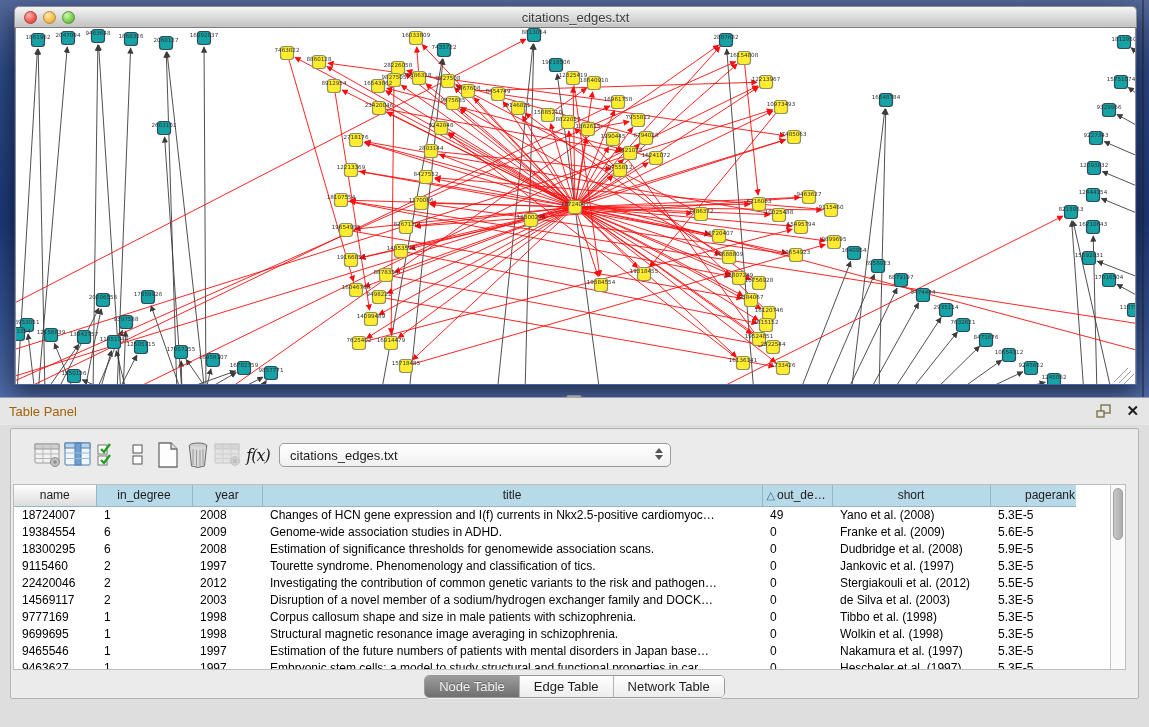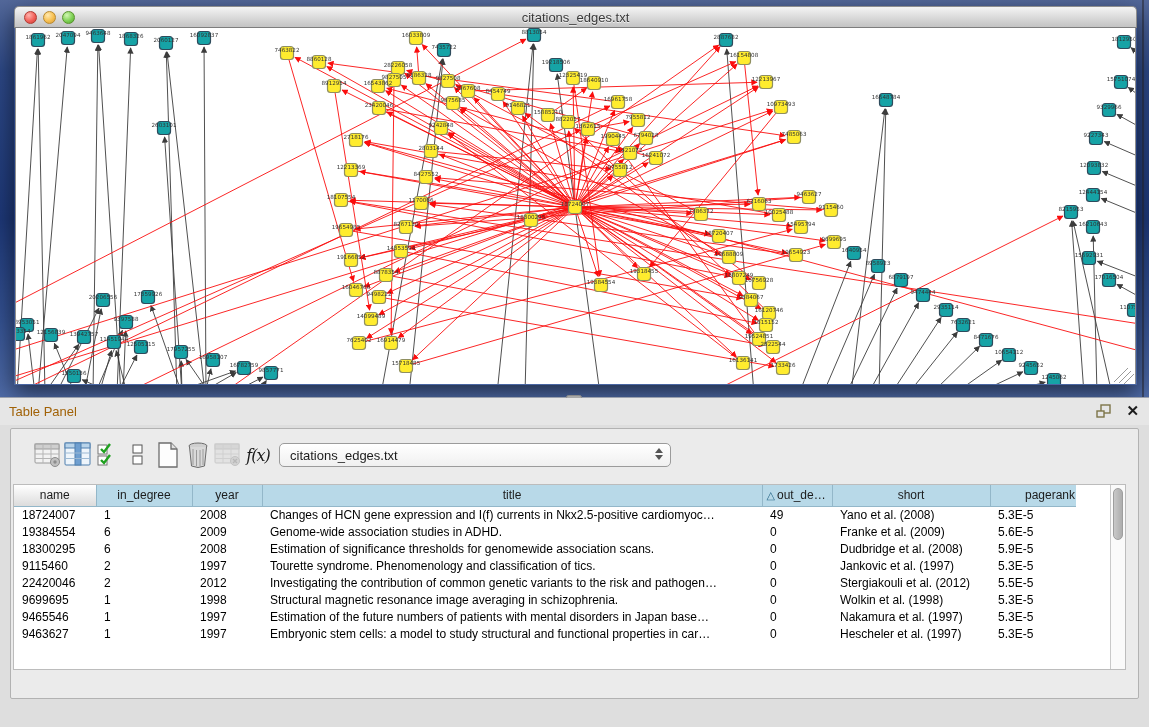--- a/index.html
+++ b/index.html
@@ -649,20 +649,38 @@
               <tr>
                 <td class="c-name">22420046</td>
                 <td class="c-in">2</td>
                 <td class="c-year">2012</td>
                 <td class="c-title">Investigating the contribution of common genetic variants to the risk and pathogen…</td>
                 <td class="c-out">0</td>
                 <td class="c-short">Stergiakouli et al. (2012)</td>
                 <td class="c-page">5.5E-5</td>
               </tr>
               <tr>
+                <td class="c-name">14569117</td>
+                <td class="c-in">2</td>
+                <td class="c-year">2003</td>
+                <td class="c-title">Disruption of a novel member of a sodium/hydrogen exchanger family and DOCK…</td>
+                <td class="c-out">0</td>
+                <td class="c-short">de Silva et al. (2003)</td>
+                <td class="c-page">5.3E-5</td>
+              </tr>
+              <tr>
+                <td class="c-name">9777169</td>
+                <td class="c-in">1</td>
+                <td class="c-year">1998</td>
+                <td class="c-title">Corpus callosum shape and size in male patients with schizophrenia.</td>
+                <td class="c-out">0</td>
+                <td class="c-short">Tibbo et al. (1998)</td>
+                <td class="c-page">5.3E-5</td>
+              </tr>
+              <tr>
                 <td class="c-name">9699695</td>
                 <td class="c-in">1</td>
                 <td class="c-year">1998</td>
                 <td class="c-title">Structural magnetic resonance image averaging in schizophrenia.</td>
                 <td class="c-out">0</td>
                 <td class="c-short">Wolkin et al. (1998)</td>
                 <td class="c-page">5.3E-5</td>
               </tr>
               <tr>
                 <td class="c-name">9465546</td>
@@ -683,15 +701,22 @@
                 <td class="c-page">5.3E-5</td>
               </tr>
             </tbody>
         </table>
       </div>
       <div class="vsb">
         <div class="vsb-thumb"></div>
       </div>
     </div>
 
+    <div class="tabbar">
+      <div class="seg" id="tab-seg">
+          <span class="seg-btn active">Node Table</span>
+          <span class="seg-btn">Edge Table</span>
+          <span class="seg-btn">Network Table</span>
+        </div>
+    </div>
   </div>
 
 </div>
 
 </body></html>

